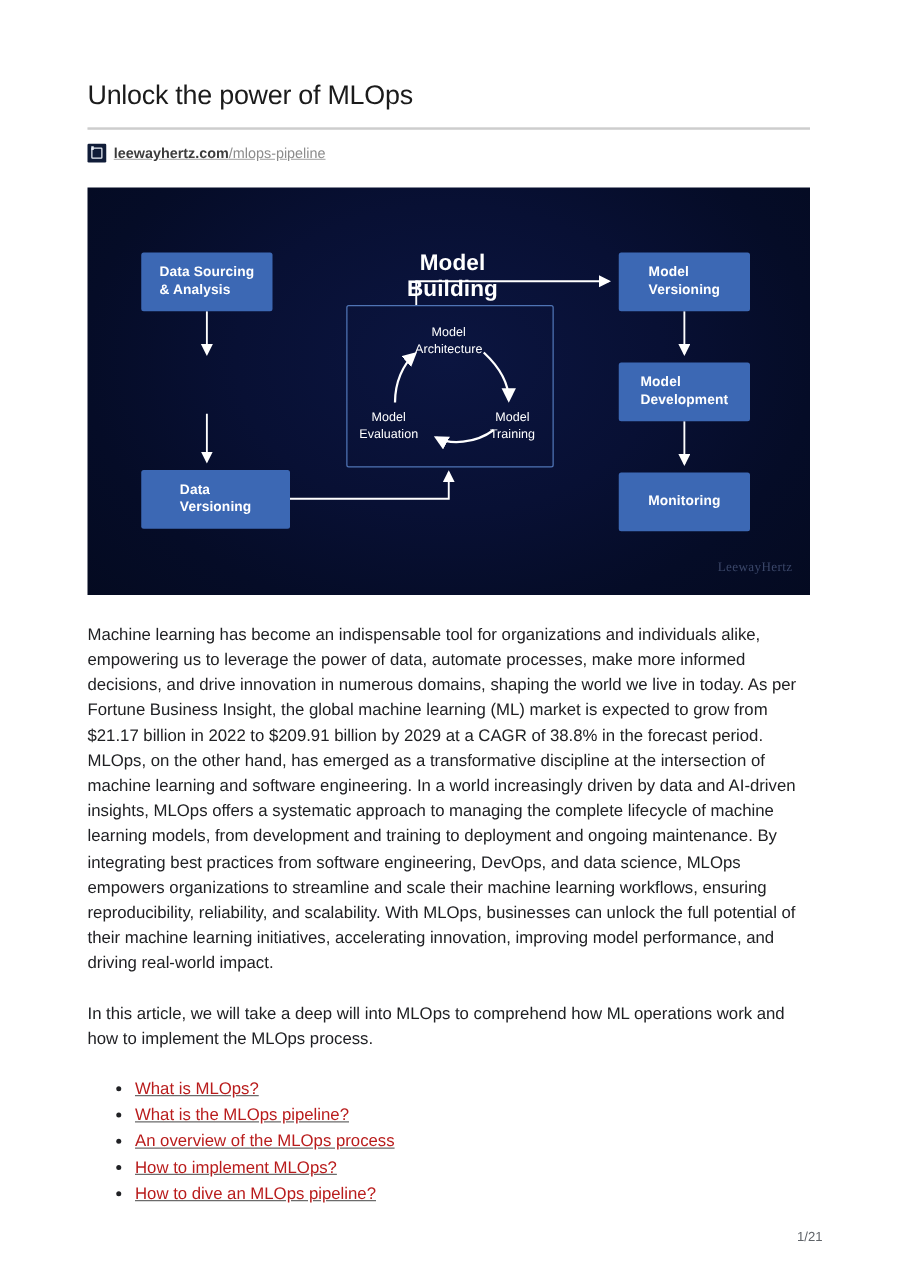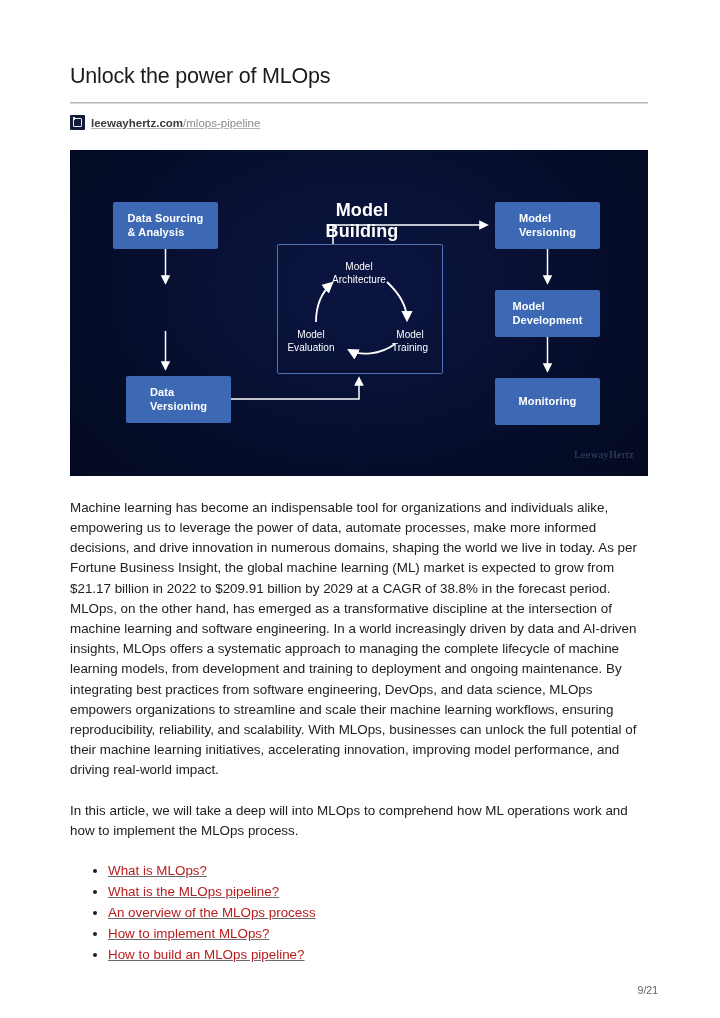--- a/index.html
+++ b/index.html
@@ -110,21 +110,21 @@
     justify-content: center;
     border-radius: 2px;
     box-sizing: border-box;
     padding: 2px 4px;
     letter-spacing: 0.1px;
   }
   .node span { display: block; white-space: pre-line; }
 
   .nd-sourcing   { left: 43px;  top: 52px;  width: 105px; height: 47px; }
   .nd-labelling  { left: 43px;  top: 140px; width: 105px; height: 41px; }
-  .nd-dversion   { left: 43px;  top: 226px; width: 105px; height: 47px; margin-left: 13px; }
+  .nd-dversion   { left: 43px;  top: 226px; width: 119px; height: 47px; }
   .nd-mversion   { left: 425px; top: 52px;  width: 105px; height: 47px; }
   .nd-mdev       { left: 425px; top: 140px; width: 105px; height: 47px; }
   .nd-monitoring { left: 425px; top: 228px; width: 105px; height: 47px; }
 
   .mb-title {
     position: absolute;
     left: 232px;
     top: 50px;
     width: 120px;
     text-align: center;
@@ -281,18 +281,18 @@
     </div>
 
     <p class="para">Machine learning has become an indispensable tool for organizations and individuals alike, empowering us to leverage the power of data, automate processes, make more informed decisions, and drive innovation in numerous domains, shaping the world we live in today. As per Fortune Business Insight, the global machine learning (ML) market is expected to grow from $21.17 billion in 2022 to $209.91 billion by 2029 at a CAGR of 38.8% in the forecast period. MLOps, on the other hand, has emerged as a transformative discipline at the intersection of machine learning and software engineering. In a world increasingly driven by data and AI-driven insights, MLOps offers a systematic approach to managing the complete lifecycle of machine learning models, from development and training to deployment and ongoing maintenance. By integrating best practices from software engineering, DevOps, and data science, MLOps empowers organizations to streamline and scale their machine learning workflows, ensuring reproducibility, reliability, and scalability. With MLOps, businesses can unlock the full potential of their machine learning initiatives, accelerating innovation, improving model performance, and driving real-world impact.</p>
     <p class="para">In this article, we will take a deep will into MLOps to comprehend how ML operations work and how to implement the MLOps process.</p>
 
     <ul class="toc">
       <li><a href="#">What is MLOps?</a></li>
       <li><a href="#">What is the MLOps pipeline?</a></li>
       <li><a href="#">An overview of the MLOps process</a></li>
       <li><a href="#">How to implement MLOps?</a></li>
-      <li><a href="#">How to build an MLOps pipeline?</a></li>
+      <li><a href="#">How to dive an MLOps pipeline?</a></li>
     </ul>
   </div>
 
-  <div class="pagenum">9/21</div>
+  <div class="pagenum">1/21</div>
 </div>
 
 </body></html>

